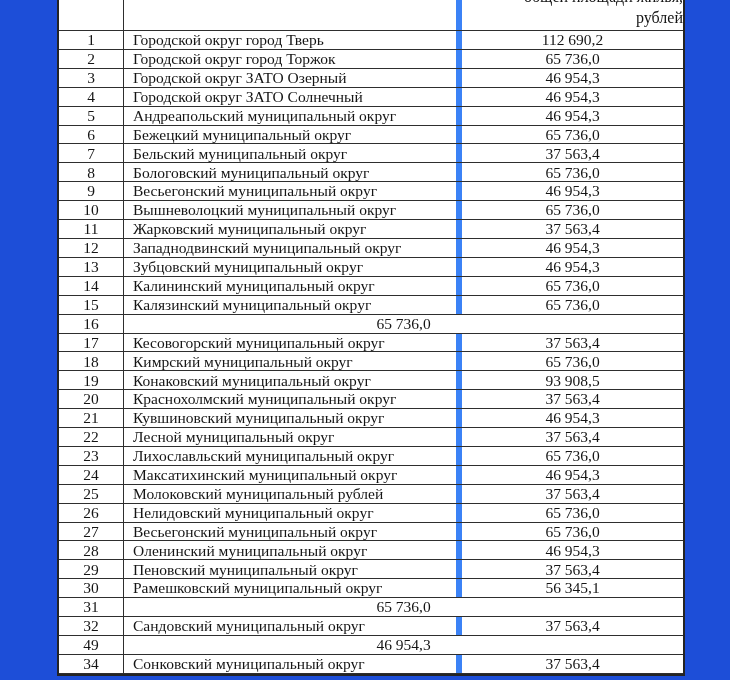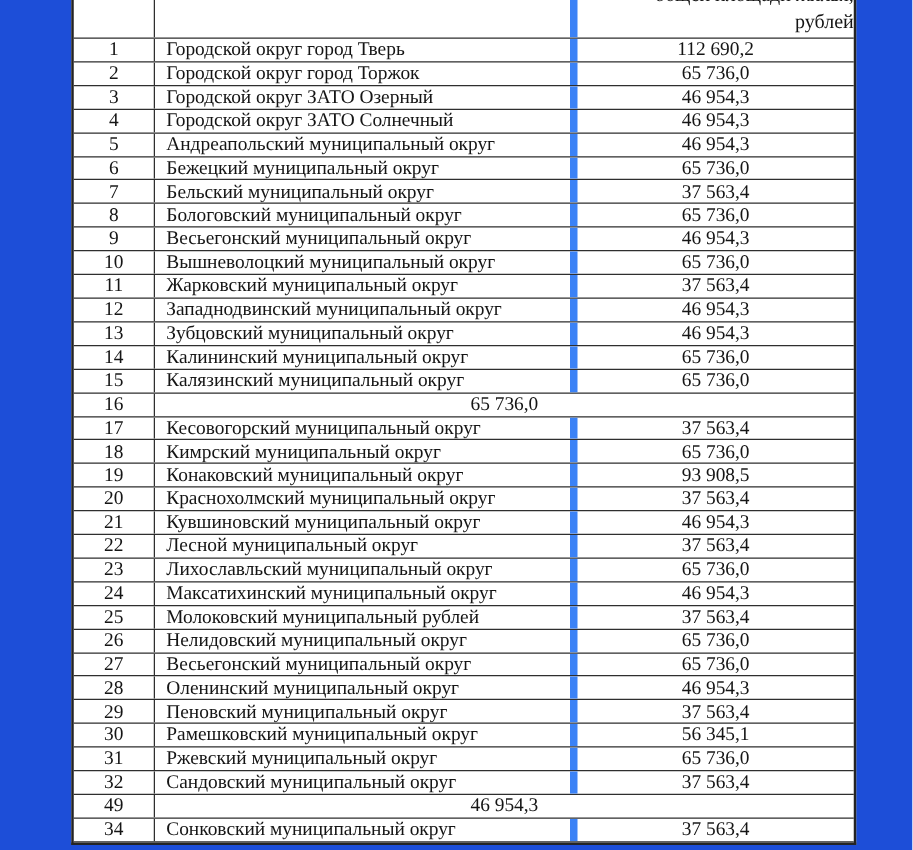--- a/index.html
+++ b/index.html
@@ -231,21 +231,20 @@
           <div class="cell c2">Пеновский муниципальный округ</div>
           <div class="cell c3">37 563,4</div>
         </div>
         <div class="row">
           <div class="cell c1">30</div>
           <div class="cell c2">Рамешковский муниципальный округ</div>
           <div class="cell c3">56 345,1</div>
         </div>
         <div class="row">
           <div class="cell c1">31</div>
-          <div class="cell c2">Ржевский муниципальный округ</div>
           <div class="cell c3">65 736,0</div>
         </div>
         <div class="row">
           <div class="cell c1">32</div>
           <div class="cell c2">Сандовский муниципальный округ</div>
           <div class="cell c3">37 563,4</div>
         </div>
         <div class="row">
           <div class="cell c1">49</div>
           <div class="cell c3">46 954,3</div>

